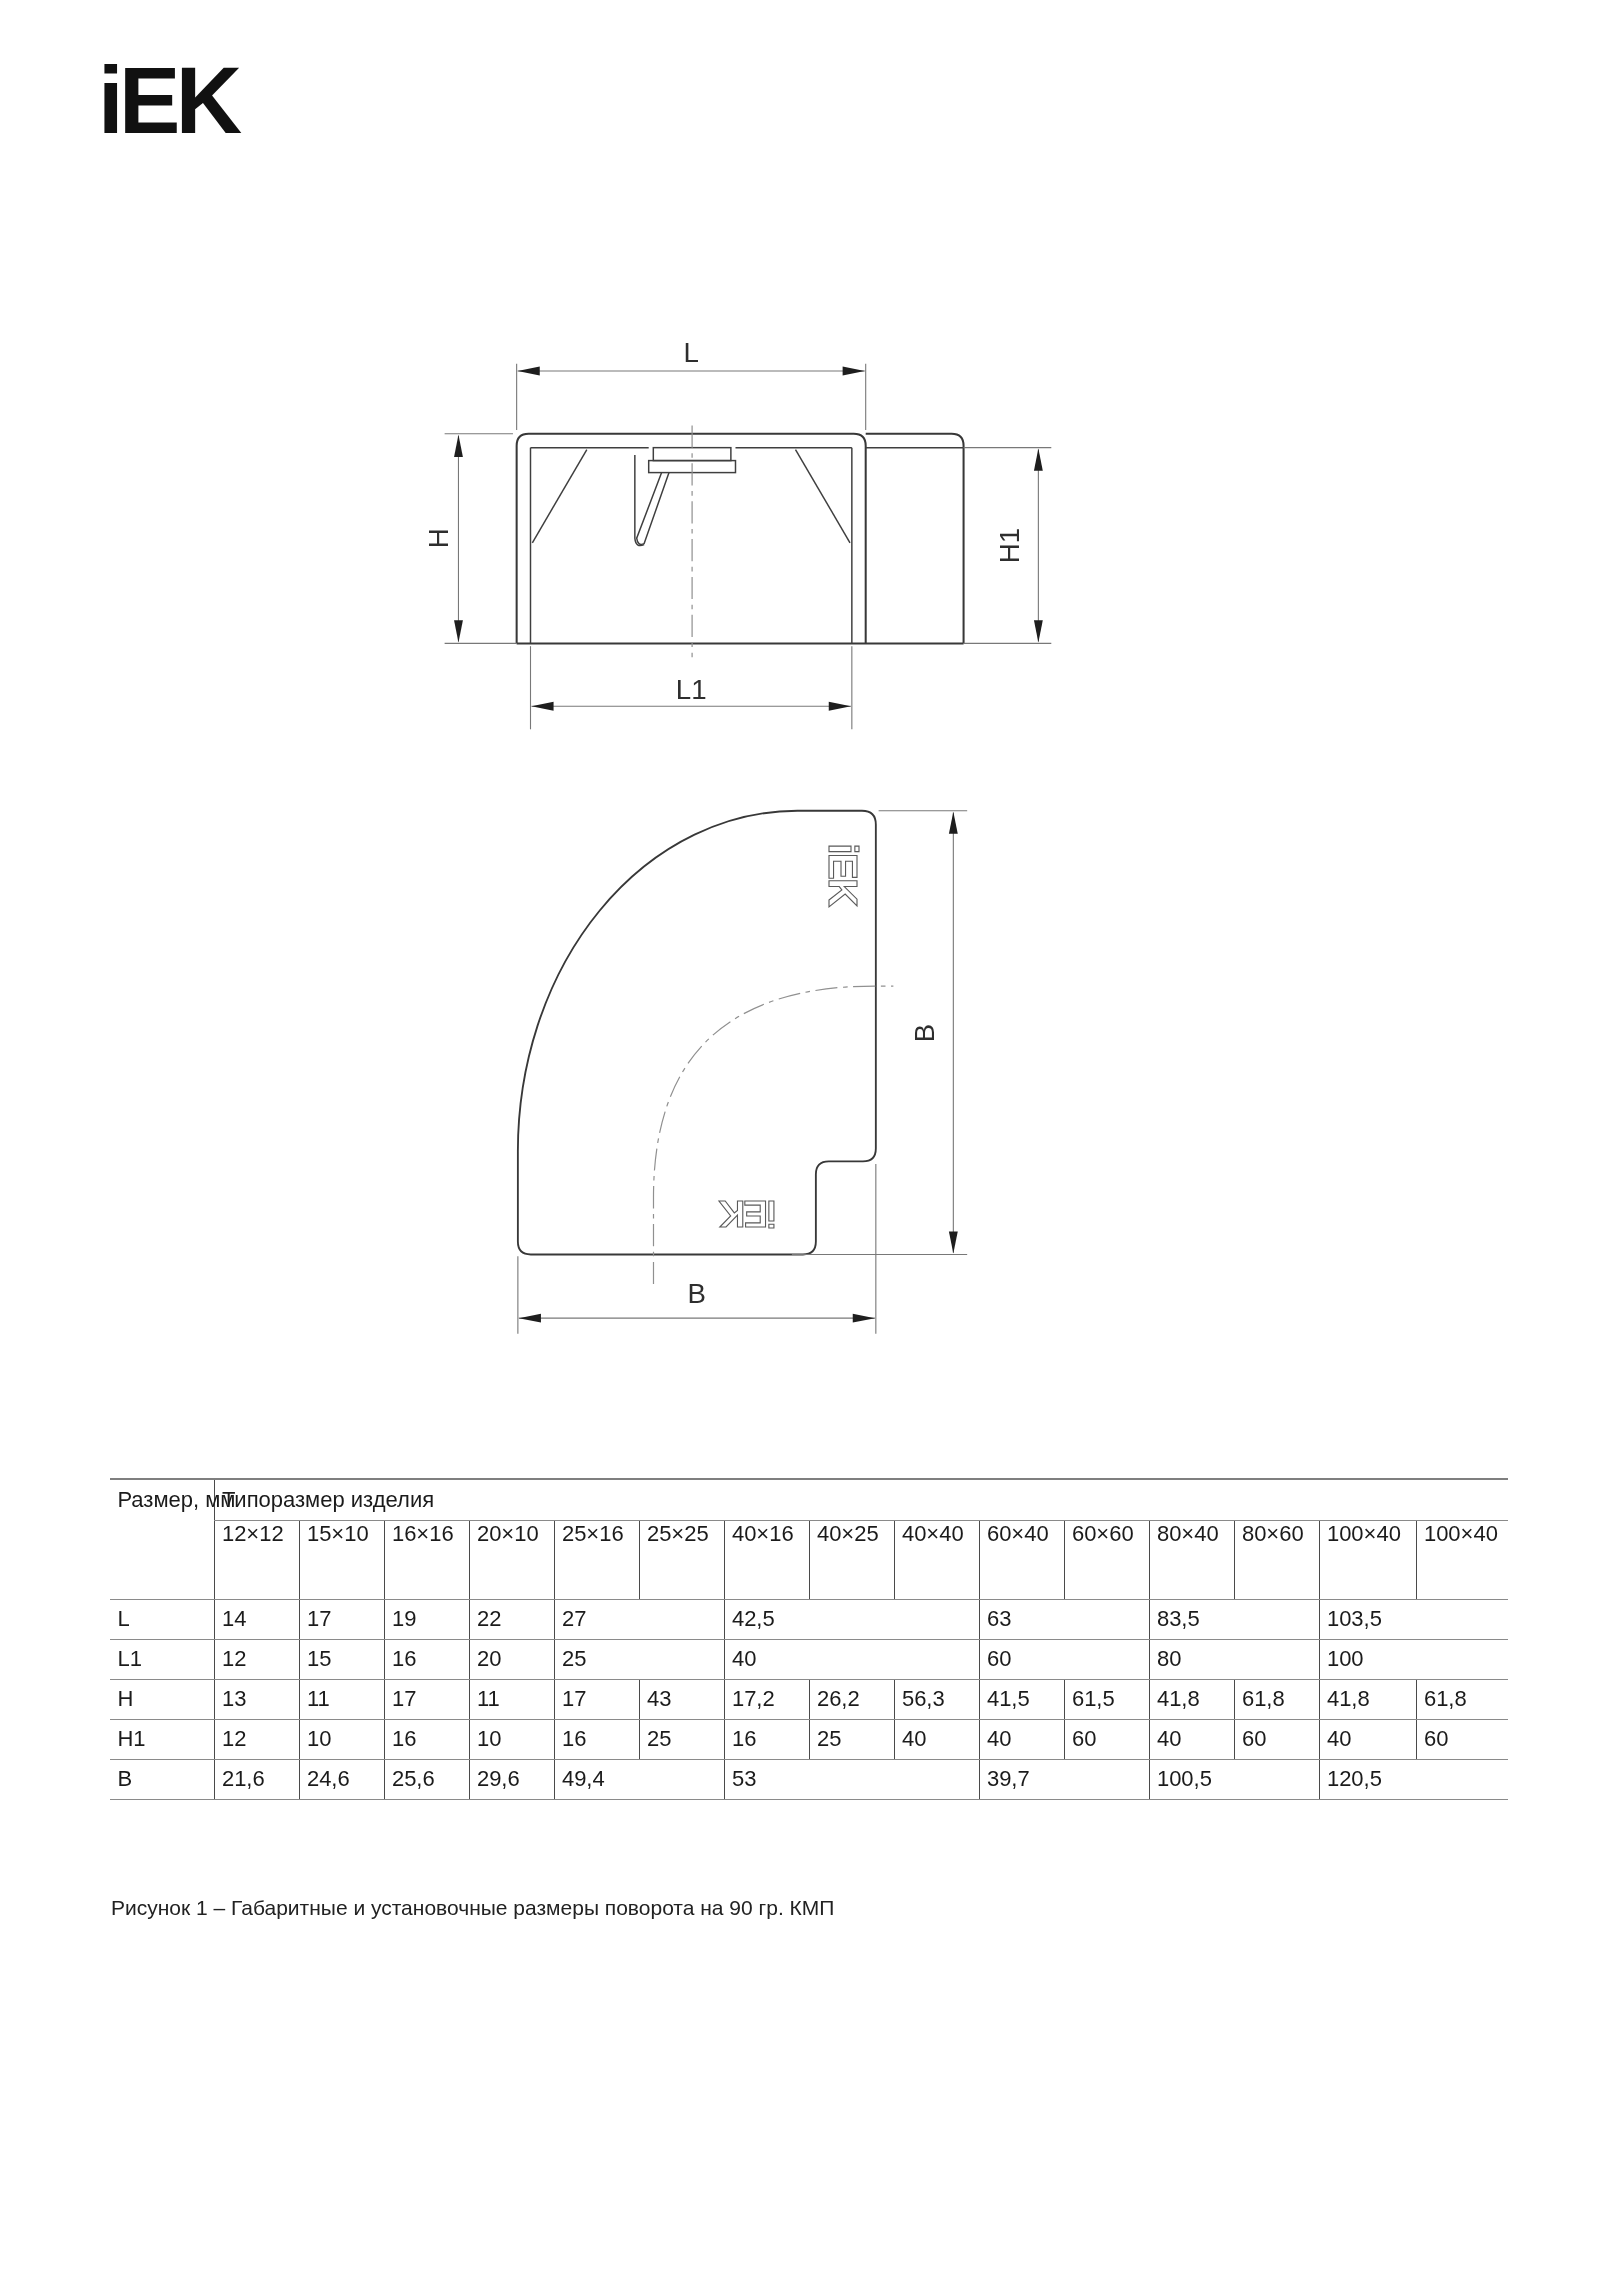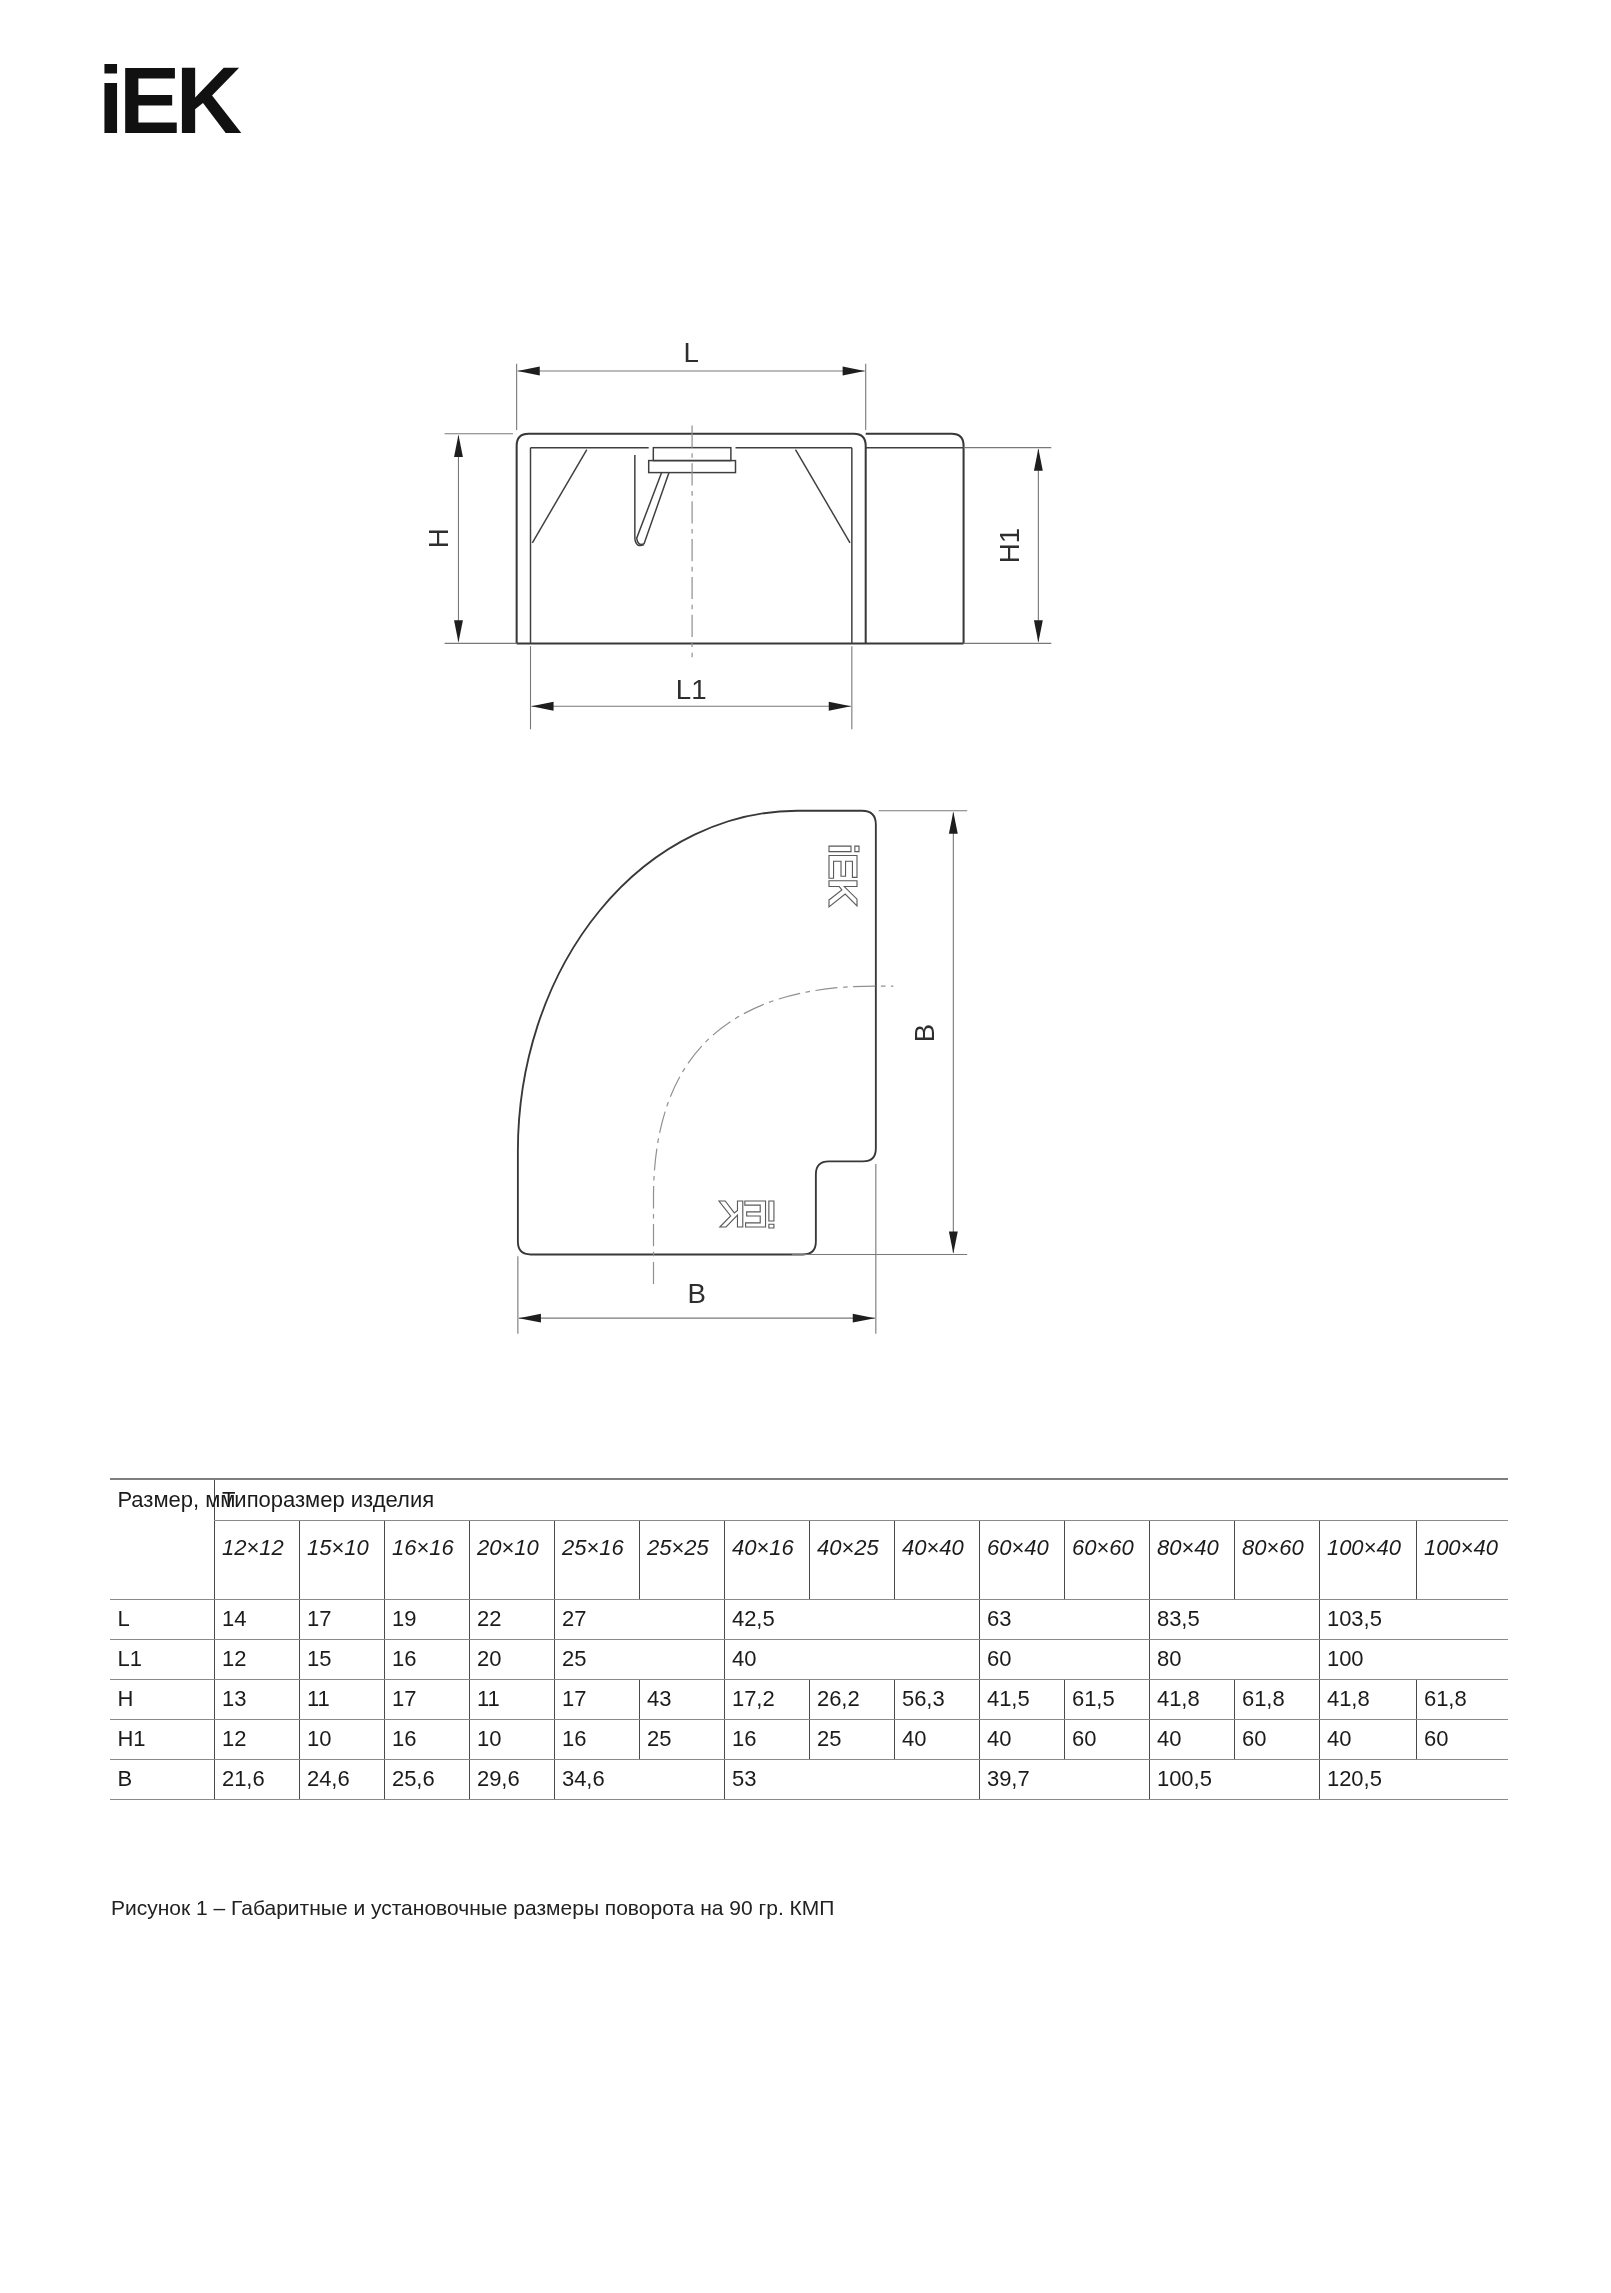--- a/index.html
+++ b/index.html
@@ -16,21 +16,21 @@
   
   .dim-table-wrap{position:absolute;left:110px;top:1478px;width:1397px;}
   table.dims{border-collapse:collapse;width:1397px;table-layout:fixed;
     font-size:22px;color:#1b1b1b;}
   table.dims th,table.dims td{
     font-weight:normal;text-align:left;padding:3.7px 3.7px 3.7px 7.4px;
     box-sizing:border-box;white-space:nowrap;
   }
   tr.hrow1 th{border-top:2.8px solid #7f7f7f;height:41px;vertical-align:top;padding-top:7.4px;}
   th.corner{vertical-align:top;padding-top:7.4px;}
-  tr.hrow2 th{height:79px;vertical-align:top;padding-top:14px;border-bottom:1.8px solid #8a8a8a;font-style:italic;}
+  tr.hrow2 th{height:79px;vertical-align:top;padding-top:0;border-bottom:1.8px solid #8a8a8a;}
   th.corner{border-bottom:1.8px solid #8a8a8a;}
   th.group{border-bottom:1.8px solid #8a8a8a;}
   tr.drow td{height:40px;border-bottom:1.8px solid #8a8a8a;vertical-align:middle;}
   .vline{border-left:1.4px solid #4a4a4a;}
   
   .caption{position:absolute;left:111px;top:1896px;font-size:21px;color:#222;}
   
   svg text{font-family:"Liberation Sans", sans-serif;}
 </style>
 </head>
@@ -218,21 +218,21 @@
       <td class="vline">60</td>
       <td class="vline">40</td>
       <td class="vline">60</td>
     </tr>
     <tr class="drow">
       <td>B</td>
       <td class="vline">21,6</td>
       <td class="vline">24,6</td>
       <td class="vline">25,6</td>
       <td class="vline">29,6</td>
-      <td class="vline" colspan="2">34,6</td>
+      <td class="vline" colspan="2">49,4</td>
       <td class="vline" colspan="3">53</td>
       <td class="vline" colspan="2">39,7</td>
       <td class="vline" colspan="2">100,5</td>
       <td class="vline" colspan="2">120,5</td>
     </tr>
   </tbody>
     </table>
 </div>
 
 <div class="caption">Рисунок 1 – Габаритные и установочные размеры поворота на 90 гр. КМП</div>

